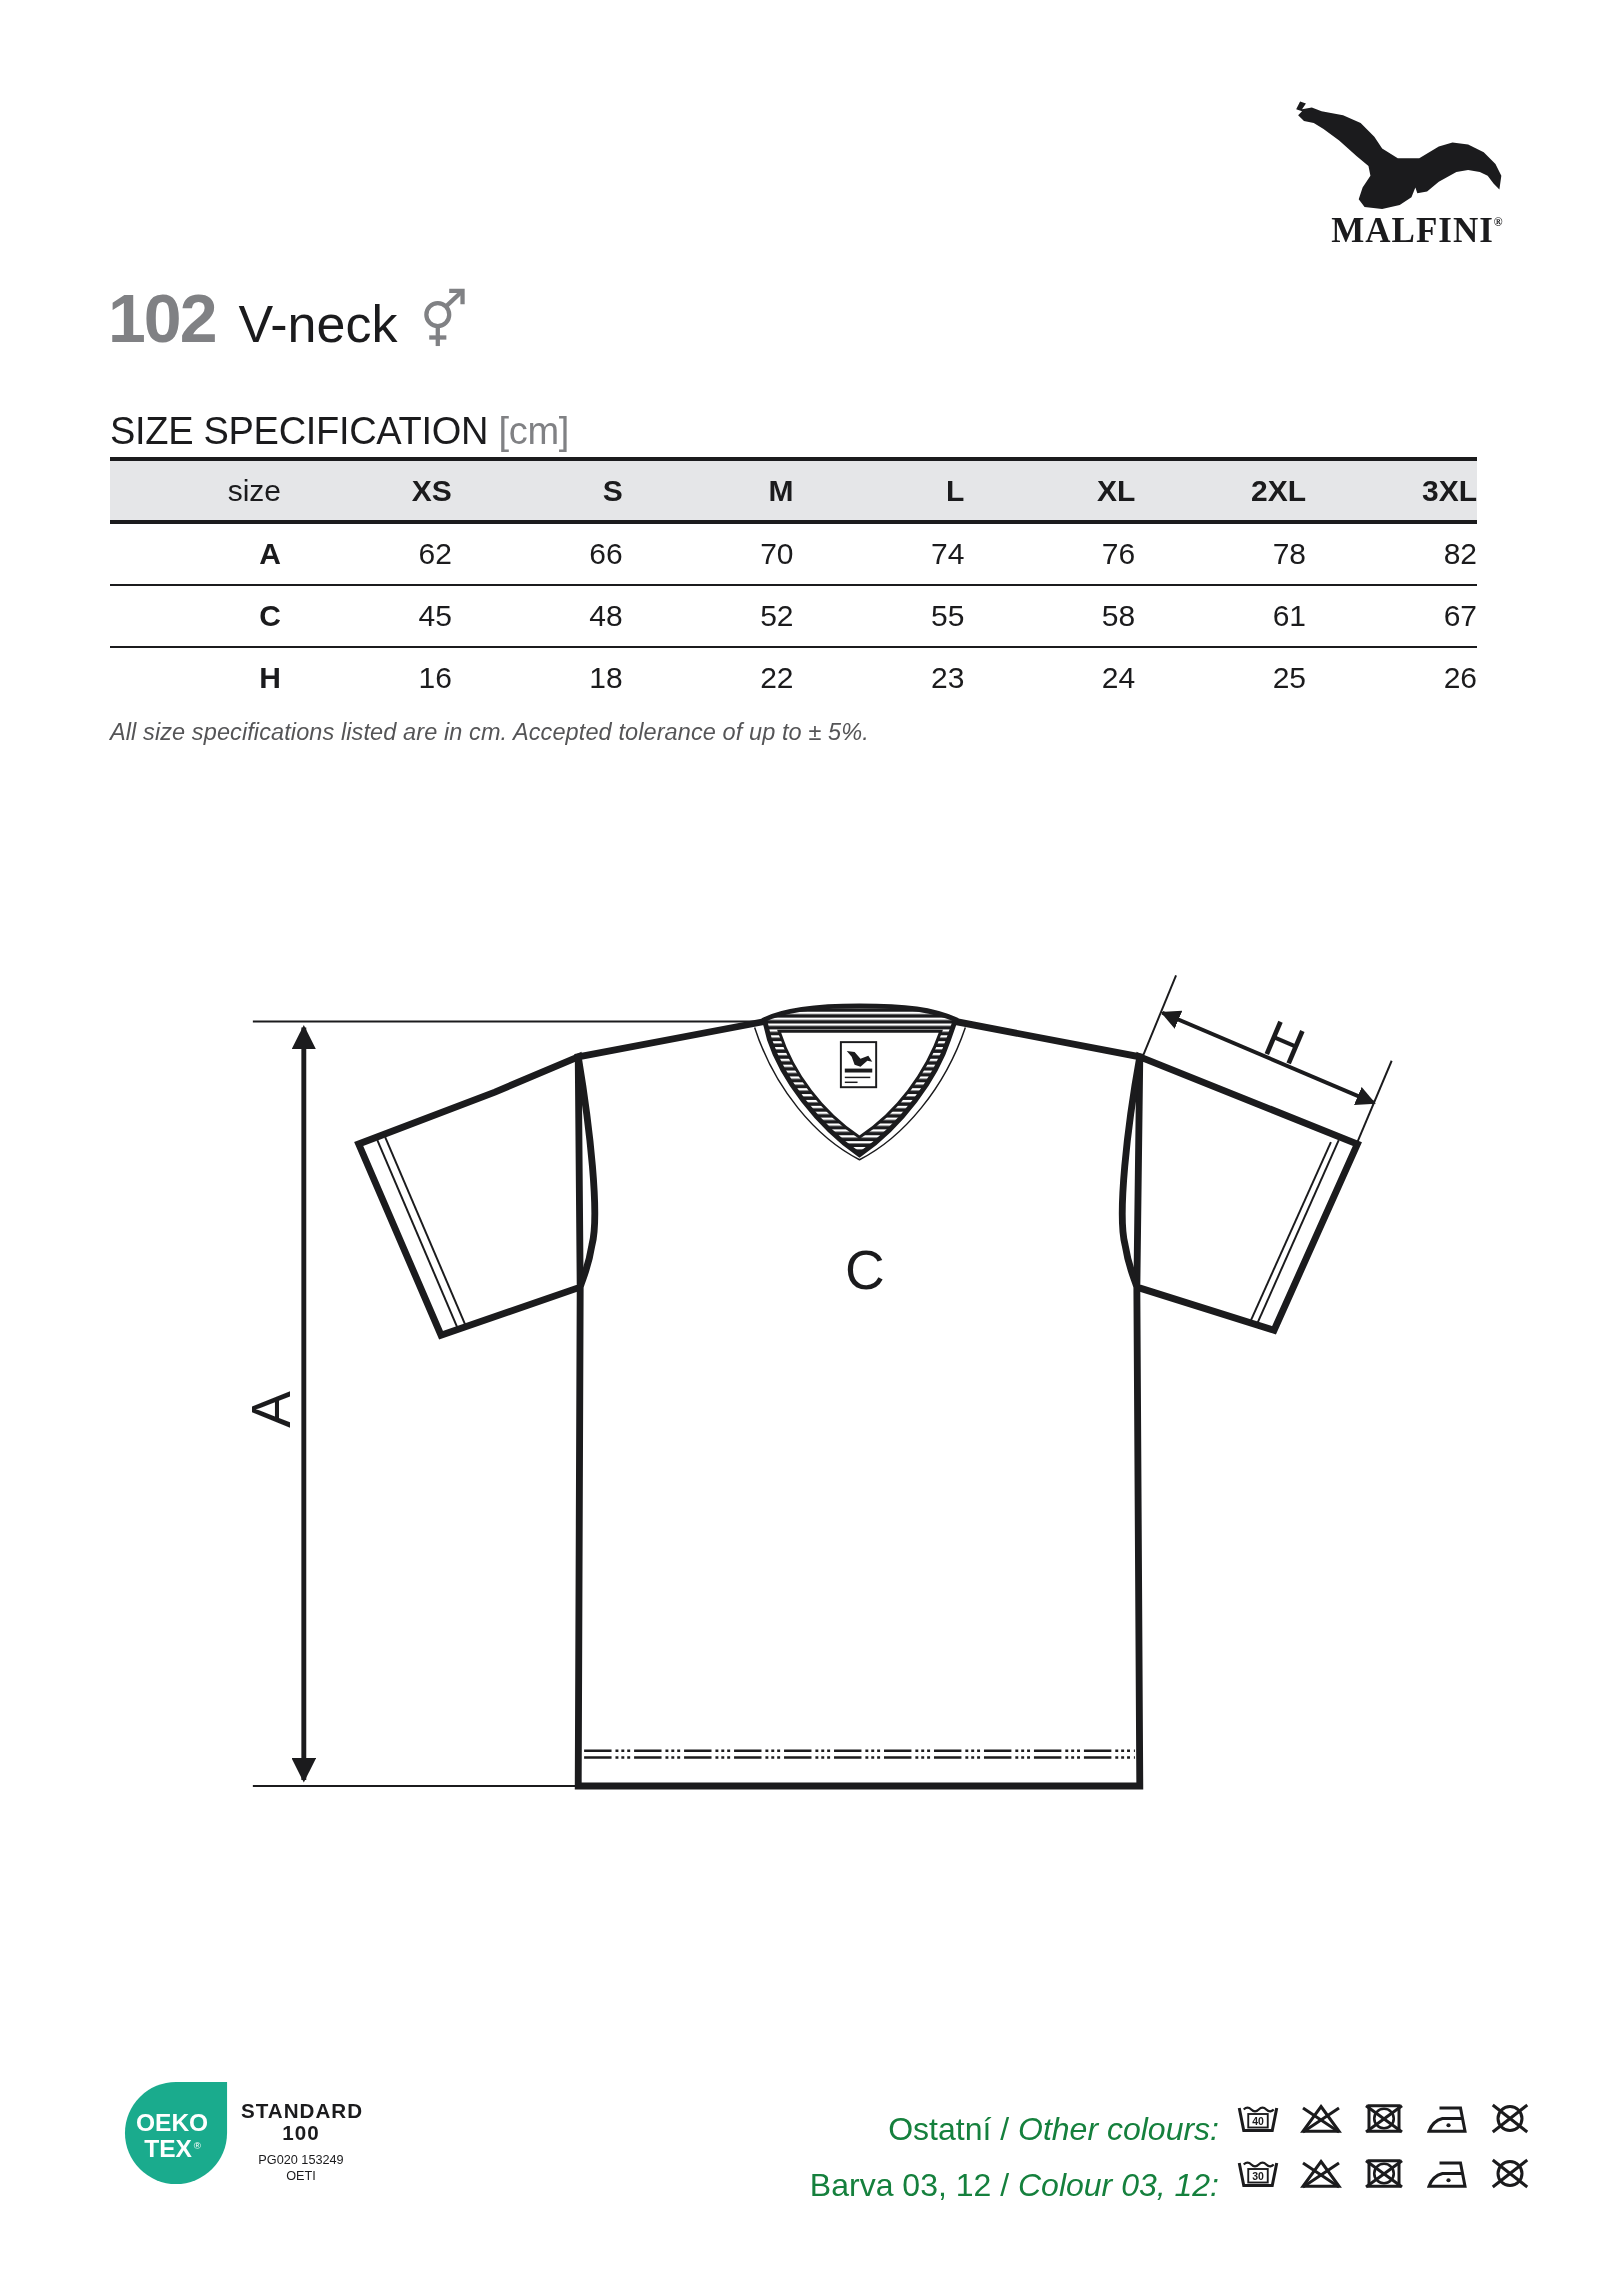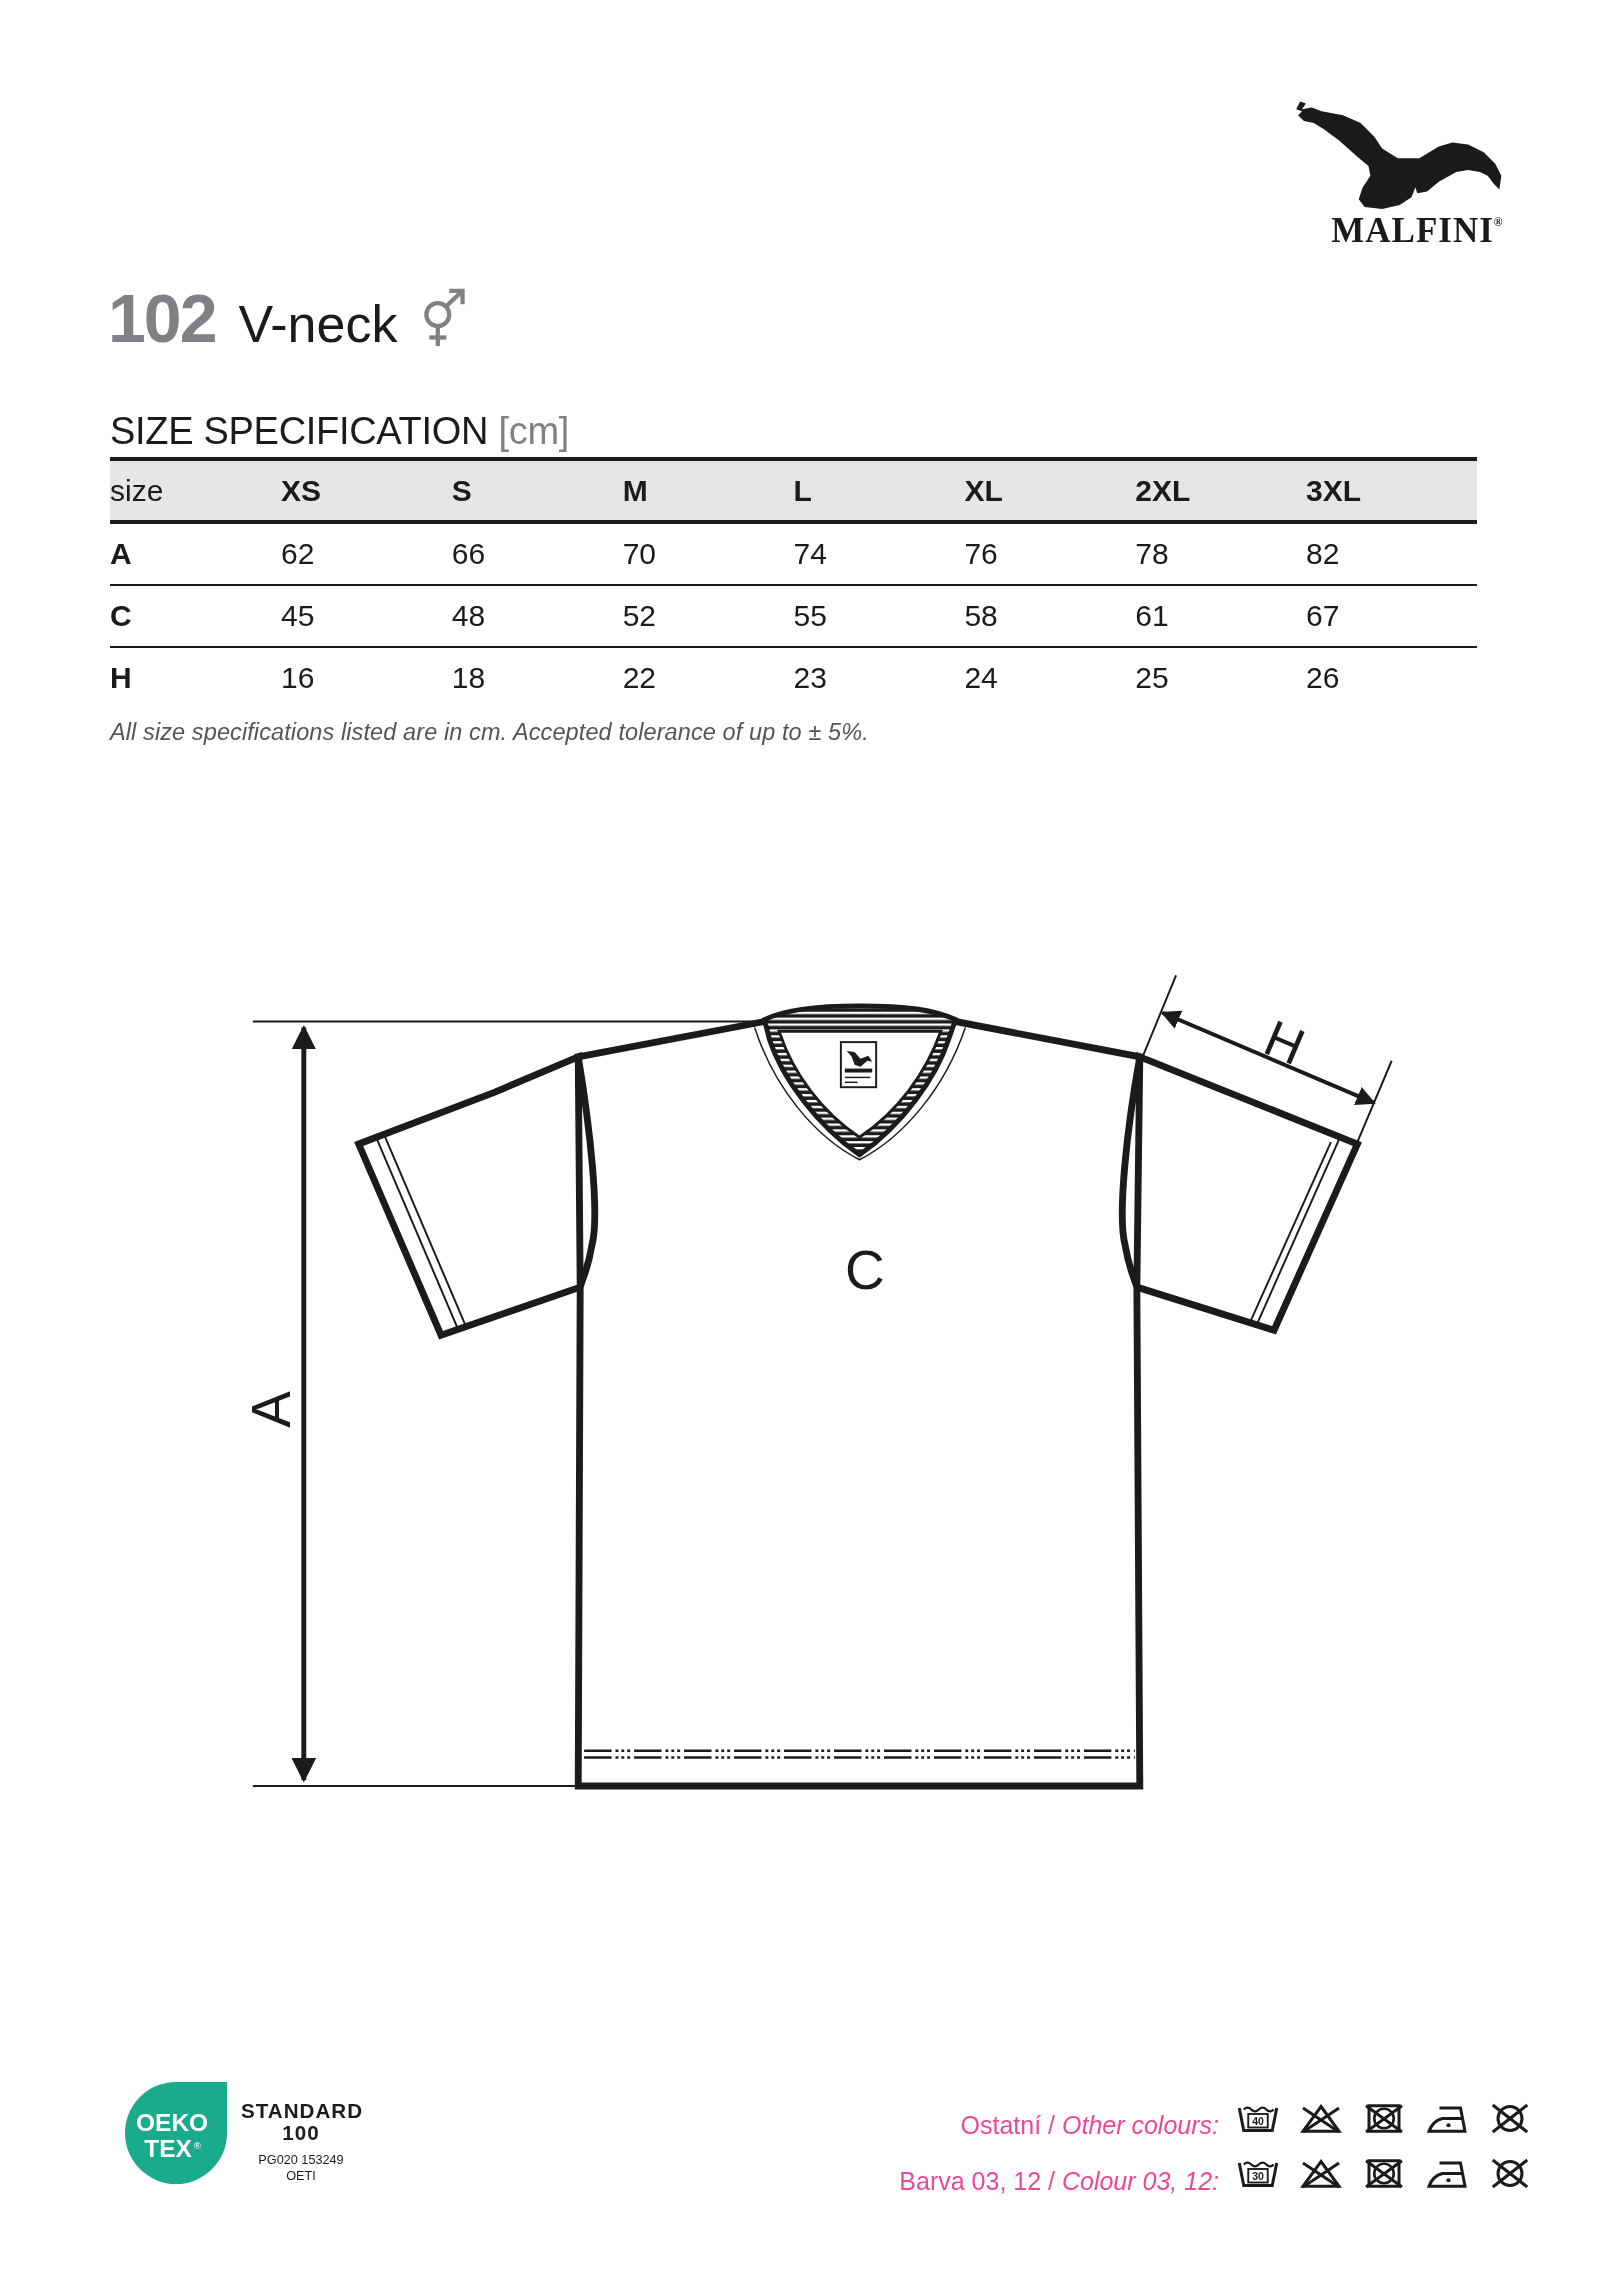--- a/index.html
+++ b/index.html
@@ -19,21 +19,21 @@
   #title .num { font-size: 68px; font-weight: bold; color: #808184; letter-spacing: -2px; }
   #title .name { font-size: 52px; font-weight: normal; color: #1b1b1d; margin-left: 23px; }
   #title .gender { width: 49px; height: 59px; margin-left: 21.6px; align-self: center; position: relative; top: -5.9px; }
 
   
   #spec-heading { left: 110px; top: 410px; font-size: 38px; color: #1b1b1d; letter-spacing: -0.3px; }
   #spec-heading .unit { color: #808184; }
 
   
   #size-table { left: 110px; top: 457px; width: 1367px; border-collapse: collapse; table-layout: fixed; }
-  #size-table th, #size-table td { text-align: left; padding: 0; font-size: 30px; }
+  #size-table th, #size-table td { text-align: right; padding: 0; font-size: 30px; }
   #size-table thead tr { background: #e5e6e8; }
   #size-table thead th { height: 59px; font-weight: bold; border-top: 4.9px solid #1b1b1d; border-bottom: 4.9px solid #1b1b1d; }
   #size-table thead th.first { font-weight: normal; }
   #size-table tbody td { height: 60px; border-bottom: 2.9px solid #1b1b1d; }
   #size-table tbody tr:last-child td { border-bottom: none; }
   #size-table tbody td.rowlabel { font-weight: bold; }
   #size-table col.c0 { width: 171px; }
 
   #footnote { left: 110px; top: 719px; font-size: 23.5px; font-style: italic; color: #555557;
               font-weight: 300; letter-spacing: 0.1px; }
@@ -42,21 +42,21 @@
   #label-a { left: 253px; top: 1382px; transform: rotate(-90deg); transform-origin: center; }
   #label-c { left: 845px; top: 1243px; }
   #label-h { left: 1266px; top: 1017px; transform: rotate(23deg); font-size: 51px; }
 
   
   #oeko { left: 123px; top: 2080px; width: 106px; height: 106px; }
   #oeko-text { left: 241px; top: 2100px; text-align: center; width: 120px; }
   #oeko-text .std { font-size: 20.6px; font-weight: bold; letter-spacing: 1px; line-height: 21.6px; }
   #oeko-text .code { font-size: 12.7px; margin-top: 9.8px; line-height: 15.7px; }
 
-  .care-row { position: absolute; right: 402px; font-size: 25px; color: #ec4899; font-weight: 300; white-space: nowrap; }
+  .care-row { position: absolute; right: 402px; font-size: 32px; color: #15803d; font-weight: 300; white-space: nowrap; }
   .care-row i { font-style: italic; }
   #care-row-1 { top: 2111px; }
   #care-row-2 { top: 2167px; }
   .care-icons { position: absolute; left: 1237px; width: 294px; height: 39px; display: flex; gap: 21px; }
   #care-icons-1 { top: 2099px; }
   #care-icons-2 { top: 2154px; }
   .care-icons svg { width: 55px; height: 39px; }
 </style>
 </head>
 <body>

